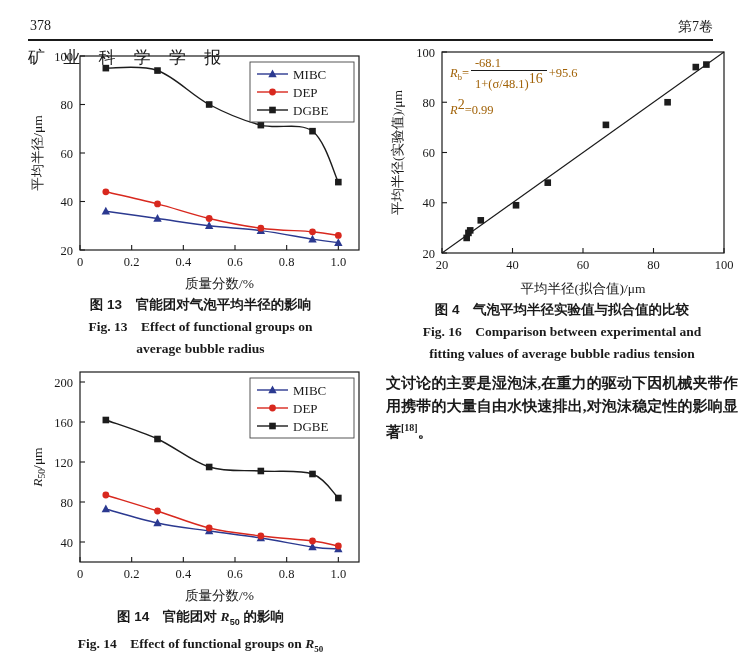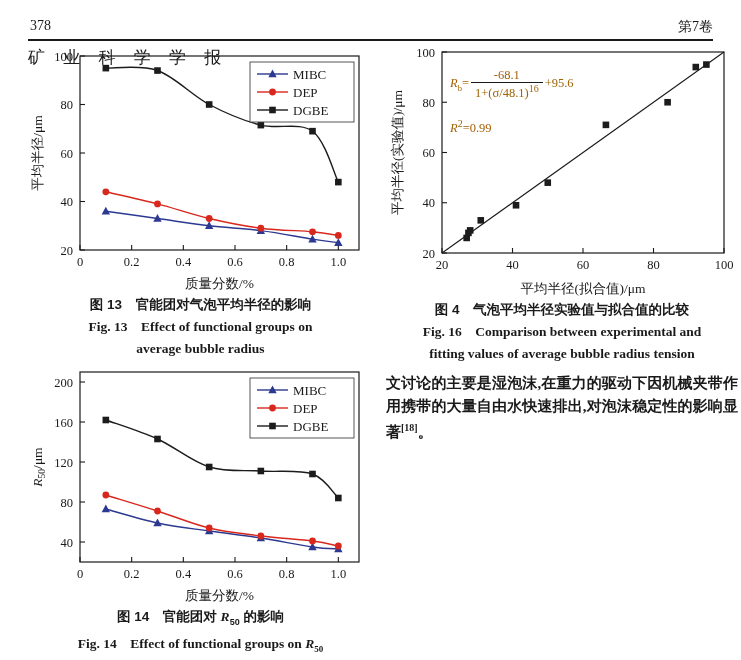--- a/index.html
+++ b/index.html
@@ -26,22 +26,22 @@
   .cap i{font-family:"Liberation Serif", serif;}
   
   .tick{font:12.5px "Liberation Serif", serif;fill:#1a1a1a;}
   .axlabel{font:13.5px "Liberation Serif", serif;fill:#1a1a1a;}
   .legend-t{font:13px "Liberation Serif", serif;fill:#1a1a1a;}
   
   .eqbox{position:absolute;left:62px;top:12px;font-size:12.5px;color:#a16207;}
   .eqbox .line1{white-space:nowrap;}
   .eqbox i{font-style:italic;}
   .eqbox sub{font-size:8.5px;}
-  .eqbox sup{font-size:10px;}
-  .frac{display:inline-block;vertical-align:middle;text-align:center;margin:12px 2px;line-height:1.15;}
+  .eqbox sup{font-size:14px;}
+  .frac{display:inline-block;vertical-align:middle;text-align:left;margin:0 2px;line-height:1.15;}
   .frac .num{display:block;border-bottom:1px solid #1a1a1a;padding:0 4px;}
   .frac .den{display:block;padding:0 4px;}
   .eq-r2{margin-top:5px;}
   
   .textcol{
     position:absolute;left:386px;top:372px;width:352px;height:290px;overflow:hidden;
     font-size:15px;line-height:22.6px;text-align:justify;
   }
   .textcol p{margin:0;font-weight:bold;}
   .textcol p.indent{text-indent:2em;}

